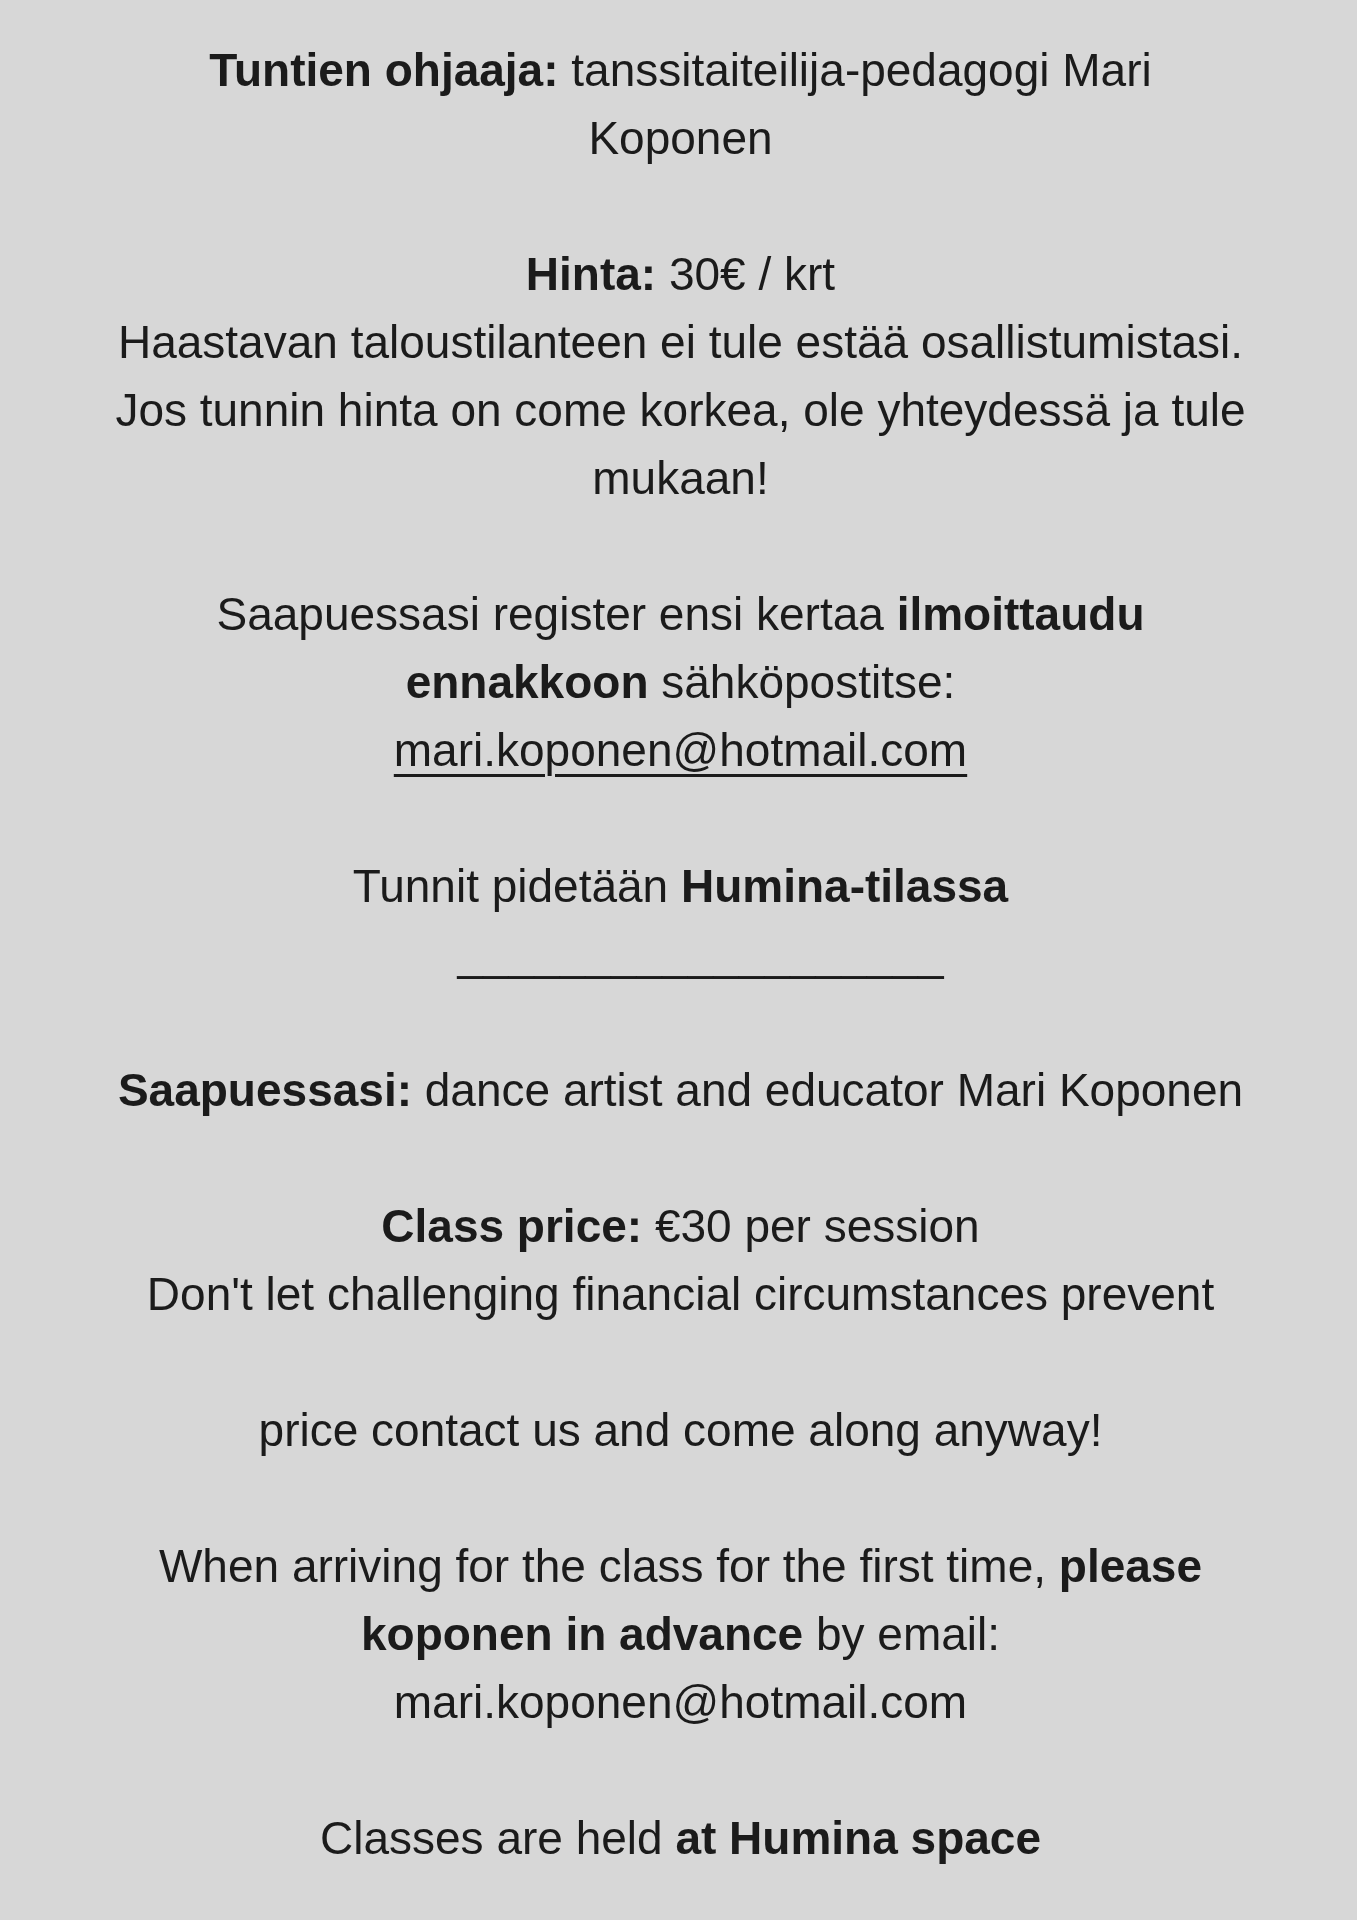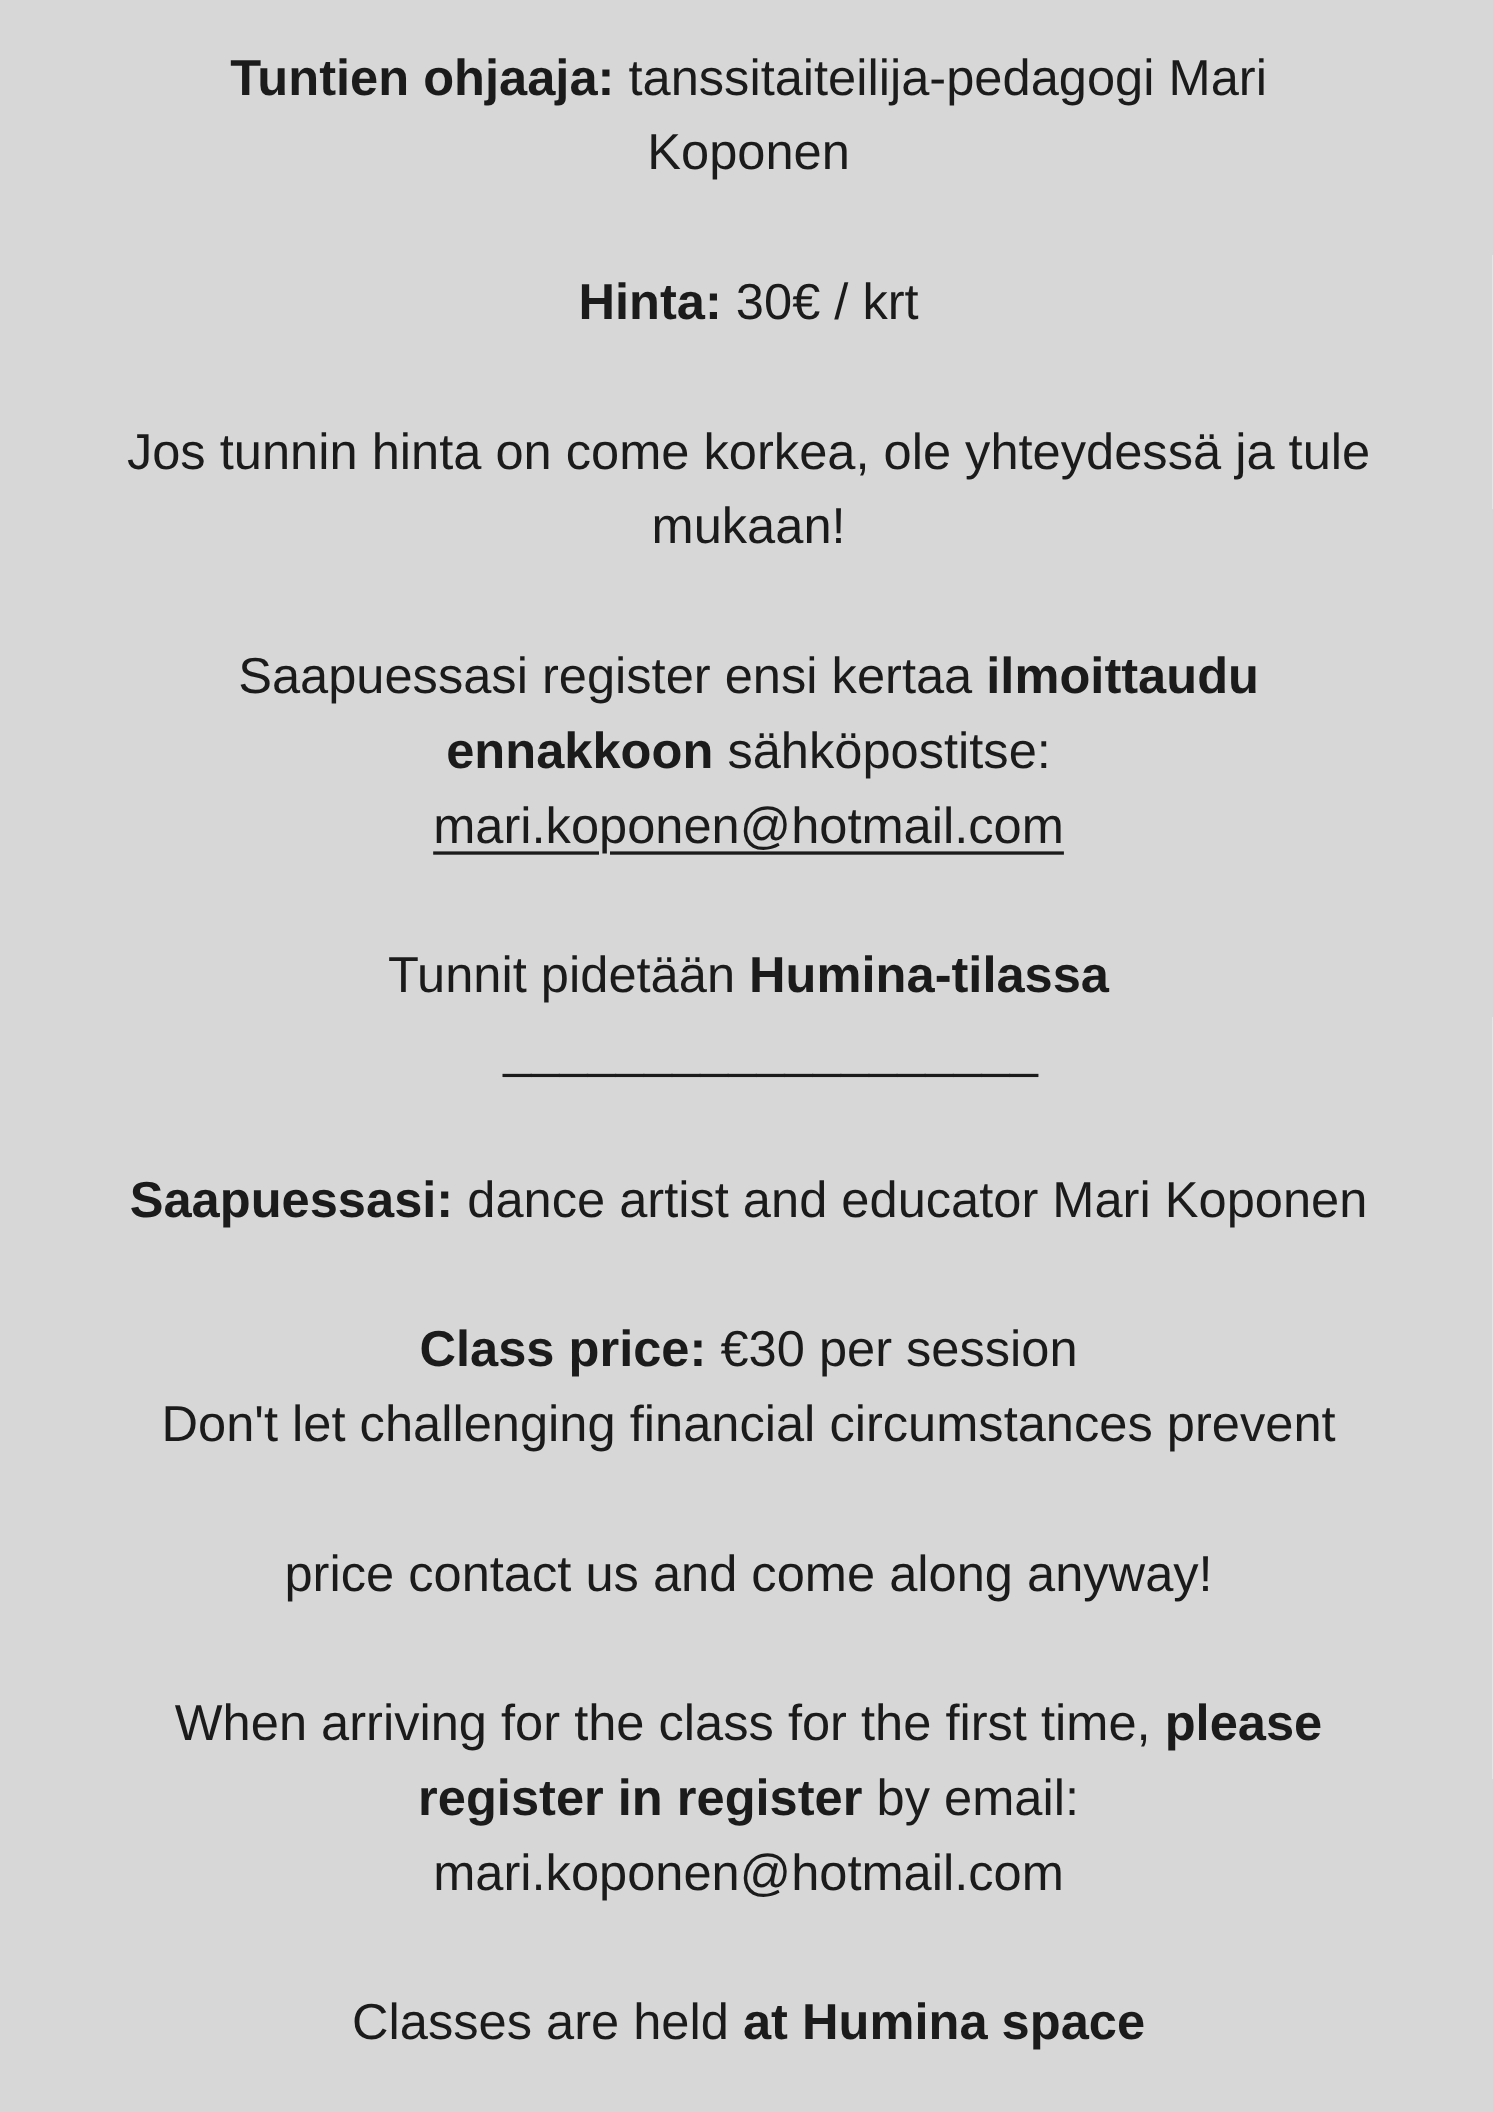--- a/index.html
+++ b/index.html
@@ -35,33 +35,33 @@
 </style>
 </head>
 <body>
 
 <div class="page" style="background: rgb(215, 215, 215); color: rgb(27, 27, 27);">
 
   <section>
 
     <p><span class="b">Tuntien ohjaaja:</span><span> tanssitaiteilija-pedagogi Mari</span><br><span>Koponen</span></p>
 
-    <p><span class="b">Hinta:</span><span> 30€ / krt</span><br><br><span>Jos tunnin hinta on come korkea, ole yhteydessä ja tule</span><br><span>mukaan!</span></p>
+    <p><span class="b">Hinta:</span><span> 30€ / krt</span><br><span>Haastavan taloustilanteen ei tule estää osallistumistasi.</span><br><span>Jos tunnin hinta on come korkea, ole yhteydessä ja tule</span><br><span>mukaan!</span></p>
 
     <p><span>Saapuessasi register ensi kertaa </span><span class="b">ilmoittaudu</span><br><span class="b">ennakkoon</span><span> sähköpostitse:</span><br><a class="email-link">mari.koponen@hotmail.com</a></p>
 
     <p><span>Tunnit pidetään </span><span class="b">Humina-tilassa</span><br><span class="divider">___________________</span></p>
 
   </section>
 
   <section>
 
     <p><span class="b">Saapuessasi:</span><span> dance artist and educator Mari Koponen</span></p>
 
     <p><span class="b">Class price:</span><span> €30 per session</span><br><span>Don't let challenging financial circumstances prevent</span><br><br><span>price contact us and come along anyway!</span></p>
 
-    <p><span>When arriving for the class for the first time, </span><span class="b">please</span><br><span class="b">register in register</span><span> by email:</span><br><span>mari.koponen@hotmail.com</span></p>
+    <p><span>When arriving for the class for the first time, </span><span class="b">please</span><br><span class="b">koponen in advance</span><span> by email:</span><br><span>mari.koponen@hotmail.com</span></p>
 
     <p><span>Classes are held </span><span class="b">at Humina space</span></p>
 
   </section>
 
 </div>
 
 </body></html>

